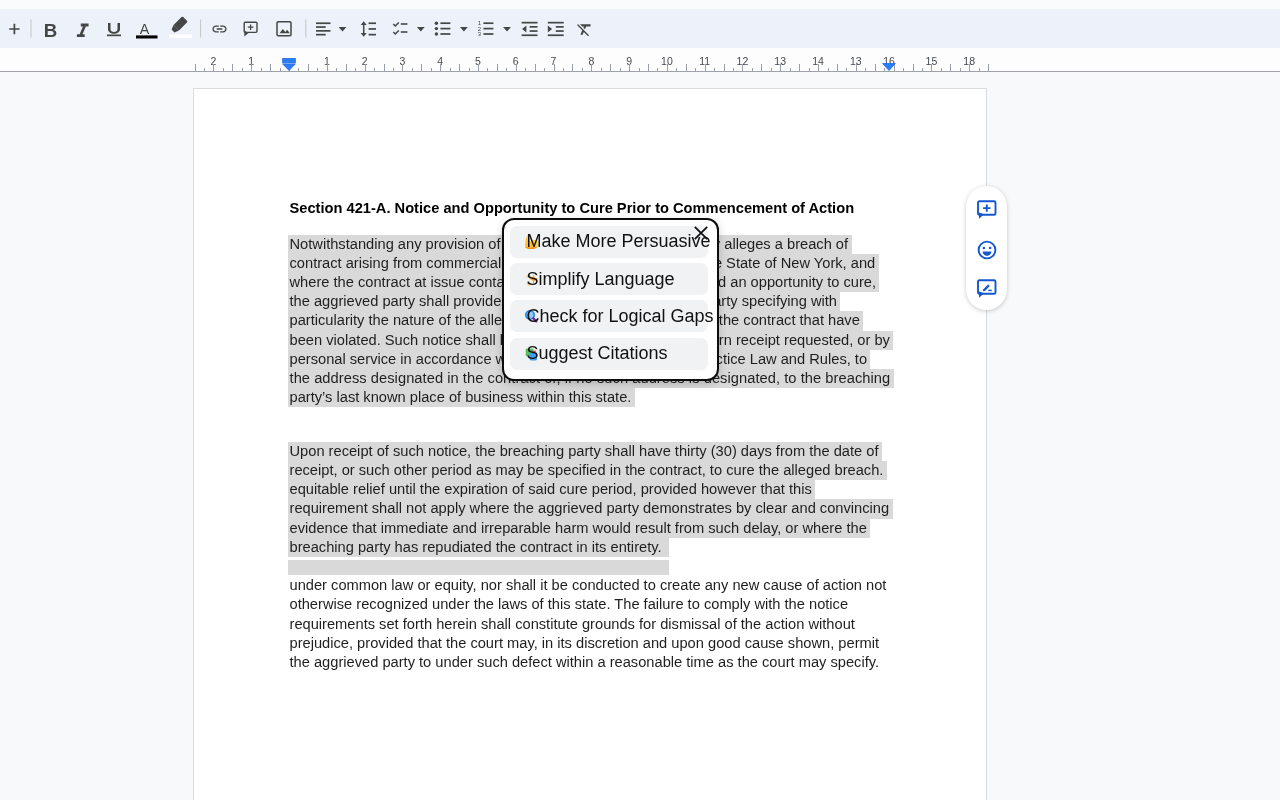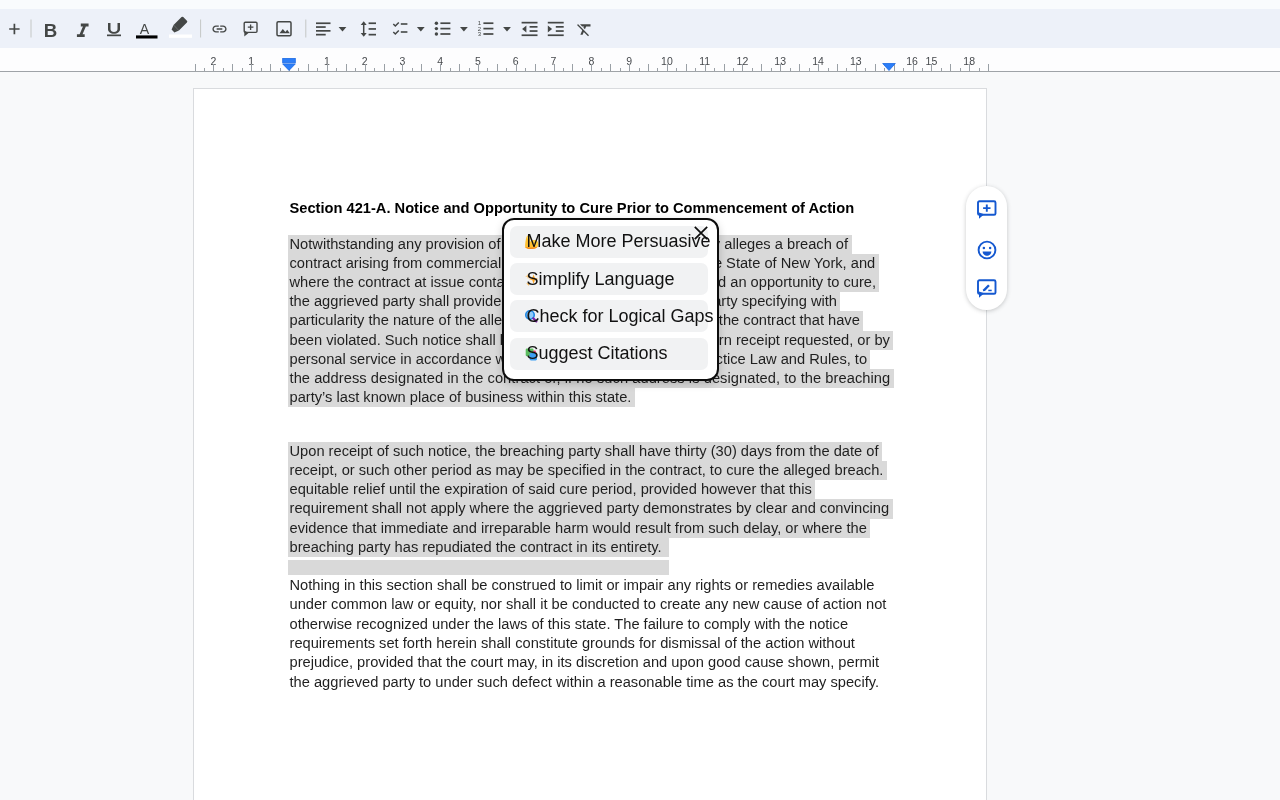--- a/index.html
+++ b/index.html
@@ -111,21 +111,21 @@
     <div class="rnum" style="left:515.7px">6</div>
     <div class="rnum" style="left:553.5px">7</div>
     <div class="rnum" style="left:591.3px">8</div>
     <div class="rnum" style="left:629.1px">9</div>
     <div class="rnum" style="left:666.9px">10</div>
     <div class="rnum" style="left:704.7px">11</div>
     <div class="rnum" style="left:742.4px">12</div>
     <div class="rnum" style="left:780.2px">13</div>
     <div class="rnum" style="left:818.0px">14</div>
     <div class="rnum" style="left:855.8px">13</div>
-    <div class="rnum" style="left:912px">16</div>
+    <div class="rnum" style="left:889px">16</div>
     <div class="rnum" style="left:931.4px">15</div>
     <div class="rnum" style="left:969.2px">18</div>
     <div class="rnum" style="left:251.2px">1</div>
     <div class="rnum" style="left:213.4px">2</div>
     <div class="tick major" style="left:194.5px"></div>
     <div class="tick major" style="left:213.4px"></div>
     <div class="tick major" style="left:232.3px"></div>
     <div class="tick major" style="left:251.2px"></div>
     <div class="tick major" style="left:270.1px"></div>
     <div class="tick major" style="left:289.0px"></div>
@@ -226,21 +226,20 @@
     <div class="doc para" id="p2" style="top:353px">
       <div class="ln"><span class="hl">Upon receipt of such notice, the breaching party shall have thirty (30) days from the date of</span></div>
       <div class="ln"><span class="hl">receipt, or such other period as may be specified in the contract, to cure the alleged breach.</span></div>
       <div class="ln"><span class="hl">equitable relief until the expiration of said cure period, provided however that this</span></div>
       <div class="ln"><span class="hl">requirement shall not apply where the aggrieved party demonstrates by clear and convincing</span></div>
       <div class="ln"><span class="hl">evidence that immediate and irreparable harm would result from such delay, or where the</span></div>
       <div class="ln"><span class="hl" style="padding-right:7.2px">breaching party has repudiated the contract in its entirety.</span></div>
     </div>
     <div class="xblock" style="left:94.2px; top:471.05px; width:380.5px; height:15.5px;"></div>
     <div class="doc para" id="p3" style="top:487.55px">
-      <div class="ln">Nothing in this section shall be construed to limit or impair any rights or remedies available</div>
       <div class="ln">under common law or equity, nor shall it be conducted to create any new cause of action not</div>
       <div class="ln">otherwise recognized under the laws of this state. The failure to comply with the notice</div>
       <div class="ln">requirements set forth herein shall constitute grounds for dismissal of the action without</div>
       <div class="ln">prejudice, provided that the court may, in its discretion and upon good cause shown, permit</div>
       <div class="ln">the aggrieved party to under such defect within a reasonable time as the court may specify.</div>
     </div>
   </div>
 </div>
 <div class="popup" id="popup">
     <div class="mitem" style="top:6.2px">

